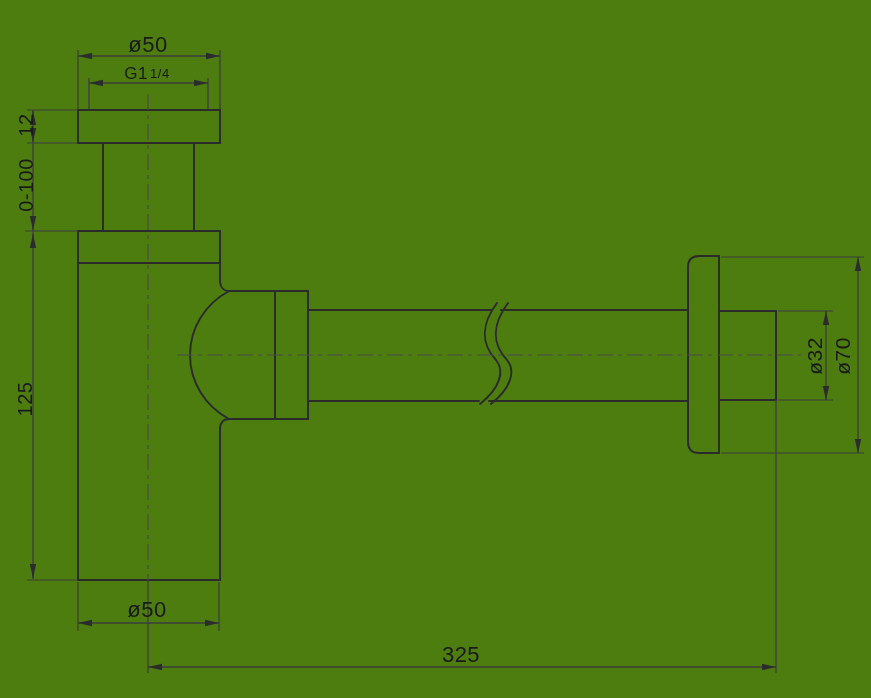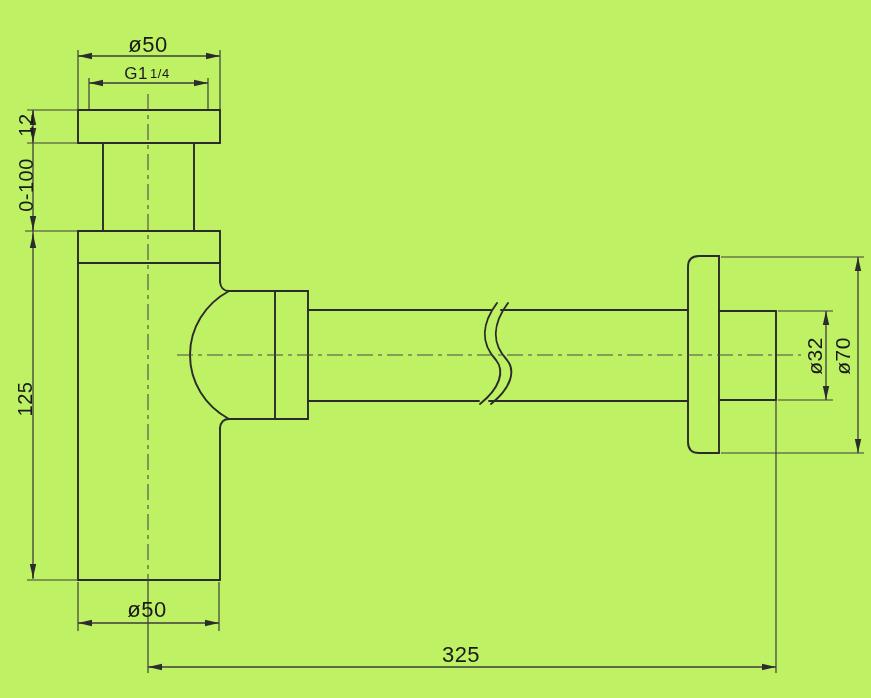--- a/index.html
+++ b/index.html
@@ -4,21 +4,21 @@
 <style>
   html, body {
     margin: 0;
     padding: 0;
     background: #ffffff;
   }
   .stage {
     position: relative;
     width: 871px;
     height: 698px;
-    background: #bef264;
+    background: #4d7c0f;
     font-family: "Liberation Sans", "DejaVu Sans", sans-serif;
     overflow: hidden;
   }
   svg { display: block; }
 
   .outline path, .outline line {
     stroke: #2b2b2b;
     stroke-width: 1.9;
     fill: none;
     stroke-linecap: round;

